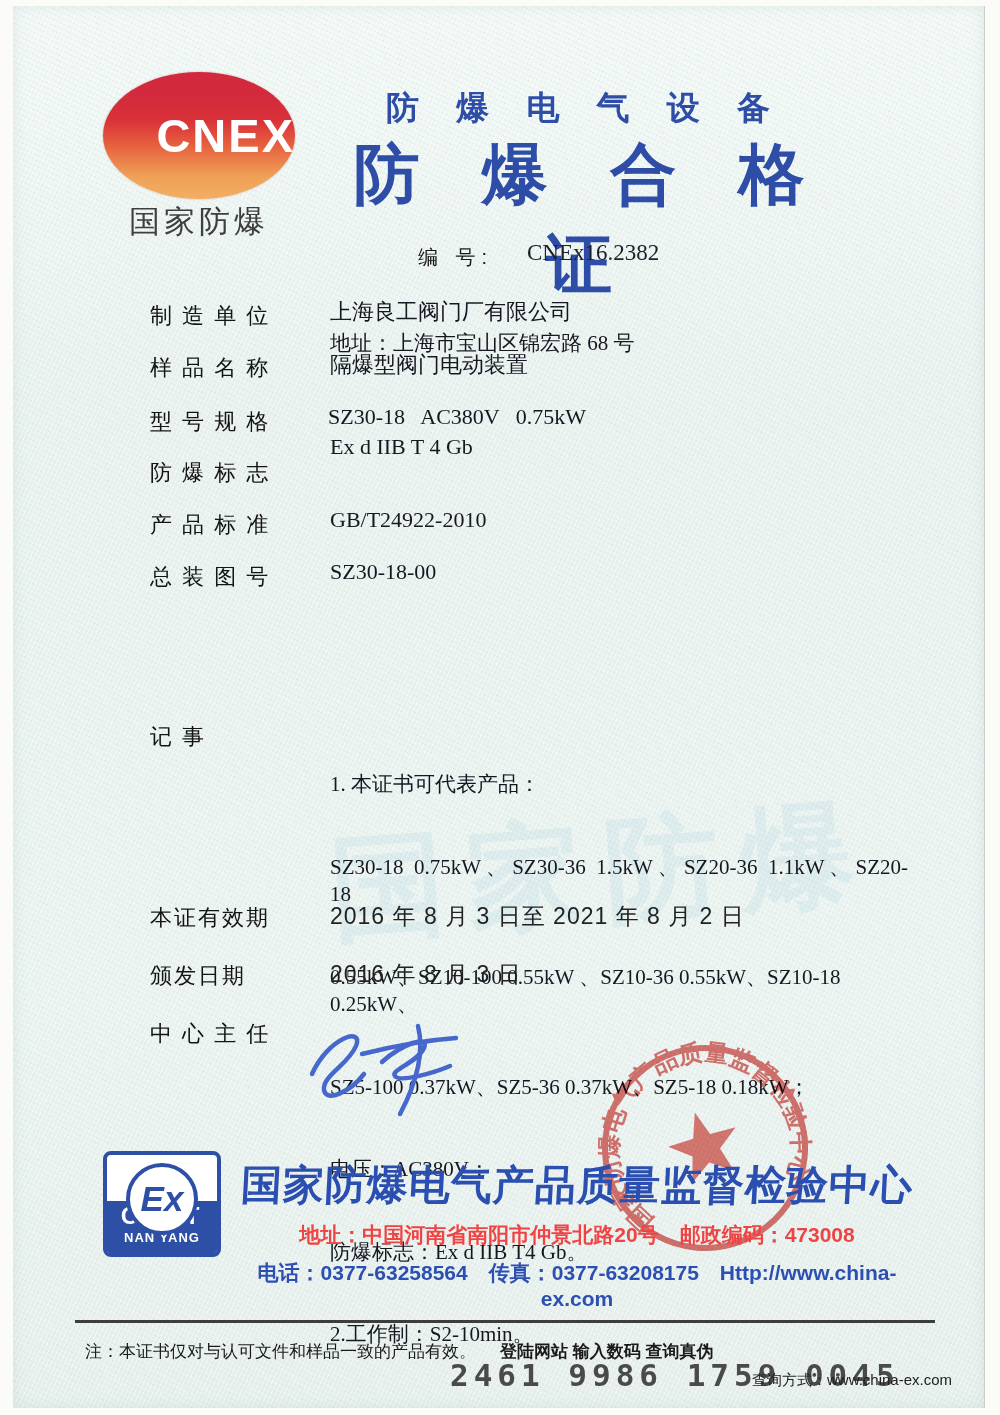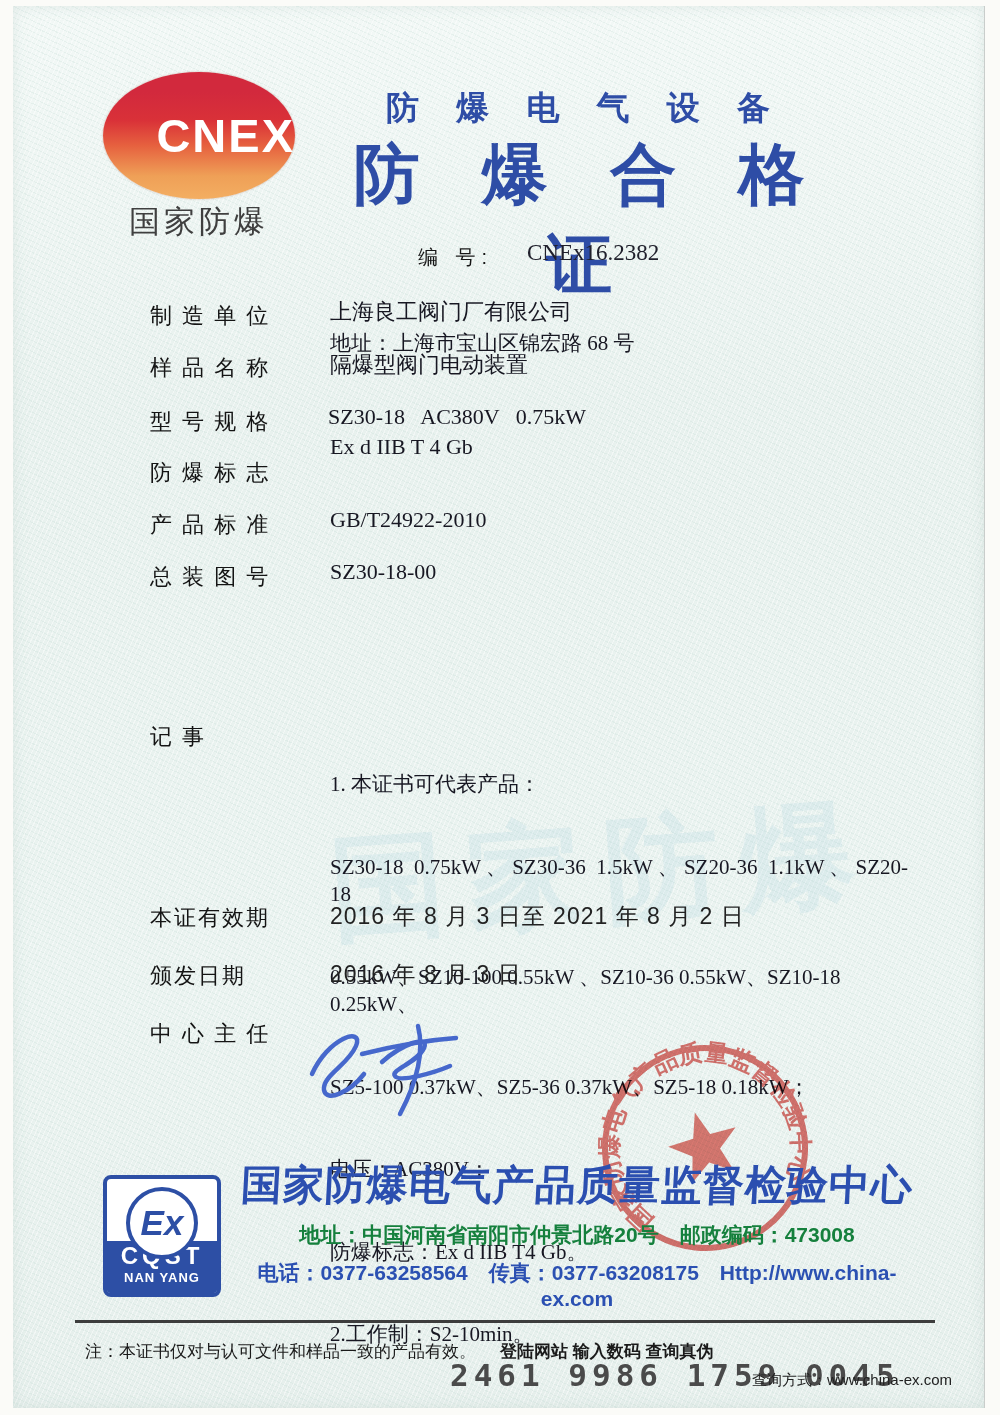--- a/index.html
+++ b/index.html
@@ -32,33 +32,33 @@
   .statement{left:150px;top:612px;width:740px;font-size:21.5px;line-height:33px;
     color:#171722;font-family:"Liberation Serif",serif;}
   .remarks{left:330px;top:716px;width:590px;font-size:21px;line-height:27.5px;
     color:#171722;font-family:"Liberation Serif",serif;white-space:pre-wrap;}
   .datesans{font-size:23px;color:#222;letter-spacing:1px;font-family:"Liberation Sans",sans-serif;}
   
   .sig{left:298px;top:1010px;}
   
   .stamp{left:588px;top:1031px;mix-blend-mode:multiply;}
   
-  .exlogo{left:103px;top:1151px;width:118px;height:122px;border:4px solid #2d4fa5;border-radius:8px;
-    background:#fff;box-sizing:border-box;margin-top:24px;}
+  .exlogo{left:103px;top:1151px;width:118px;height:106px;border:4px solid #2d4fa5;border-radius:8px;
+    background:#fff;box-sizing:border-box;}
   .exlogo .blue{position:absolute;left:0;right:0;bottom:0;height:52px;background:#2d4fa5;
     border-radius:0 0 3px 3px;text-align:center;color:#fff;}
   .exlogo .cqst{display:block;font-size:24px;letter-spacing:4px;margin-top:1px;font-weight:bold;}
   .exlogo .ny{display:block;font-size:13px;letter-spacing:1px;font-weight:bold;margin-top:0px;}
   .exlogo .circle{position:absolute;left:50%;top:8px;transform:translateX(-50%);width:72px;height:72px;
     border:4px solid #2d4fa5;border-radius:50%;background:#fff;box-sizing:border-box;z-index:2;
     display:flex;align-items:center;justify-content:center;}
   .exlogo .circle span{font-size:35px;font-weight:bold;font-style:italic;color:#2d4fa5;}
   .org-name{left:236px;top:1158px;width:682px;text-align:center;font-size:41px;font-weight:bold;
     color:#2b4fb0;letter-spacing:1px;font-family:"Liberation Serif",serif;transform:skewX(-3deg);}
-  .f-address{left:236px;top:1221px;width:682px;text-align:center;font-size:21px;font-weight:bold;color:#15803d;}
+  .f-address{left:236px;top:1221px;width:682px;text-align:center;font-size:21px;font-weight:bold;color:#ef4444;}
   .f-contacts{left:226px;top:1259px;width:702px;text-align:center;font-size:21px;font-weight:bold;color:#2b50b2;}
   .divider{left:75px;top:1320px;width:860px;height:3px;background:#3d3d3d;}
   .note{left:85px;top:1340px;font-size:17px;color:#1a1a1a;}
   .hint{left:452px;top:1340px;font-size:17px;color:#1a1a1a;font-weight:bold;padding-left:48px;}
   .code{left:450px;top:1357px;font-size:31px;color:#4a4a4a;font-weight:bold;letter-spacing:5px;
     font-family:"DejaVu Sans Mono",monospace;}
   .query{left:752px;top:1371px;font-size:15px;color:#222;}
   .watermark{left:330px;top:795px;font-size:115px;letter-spacing:22px;color:rgba(148,196,216,.16);
     font-weight:bold;transform:rotate(-4deg);pointer-events:none;}
 </style>

